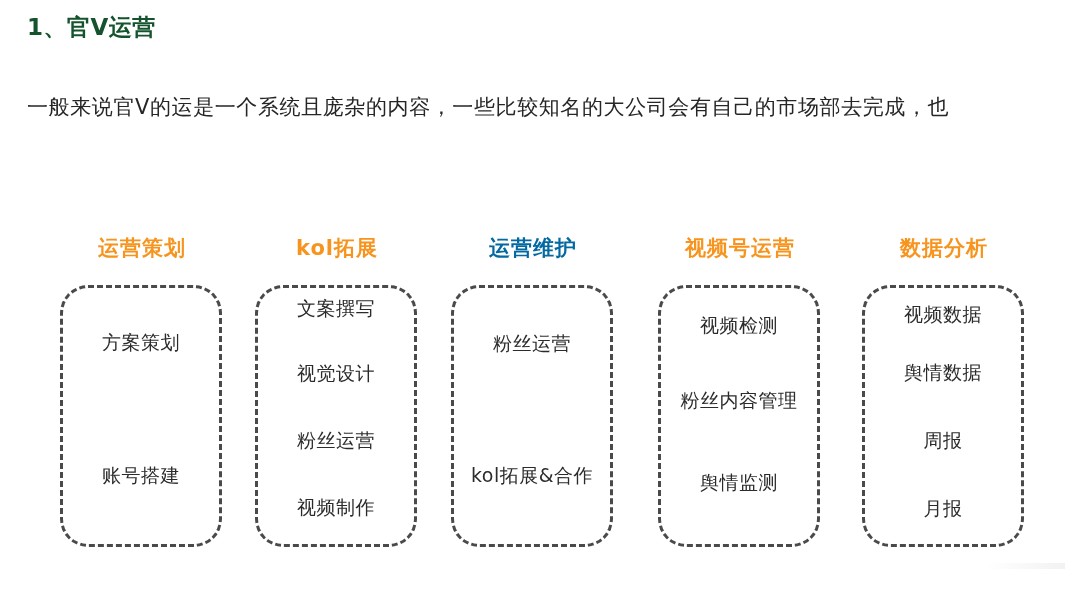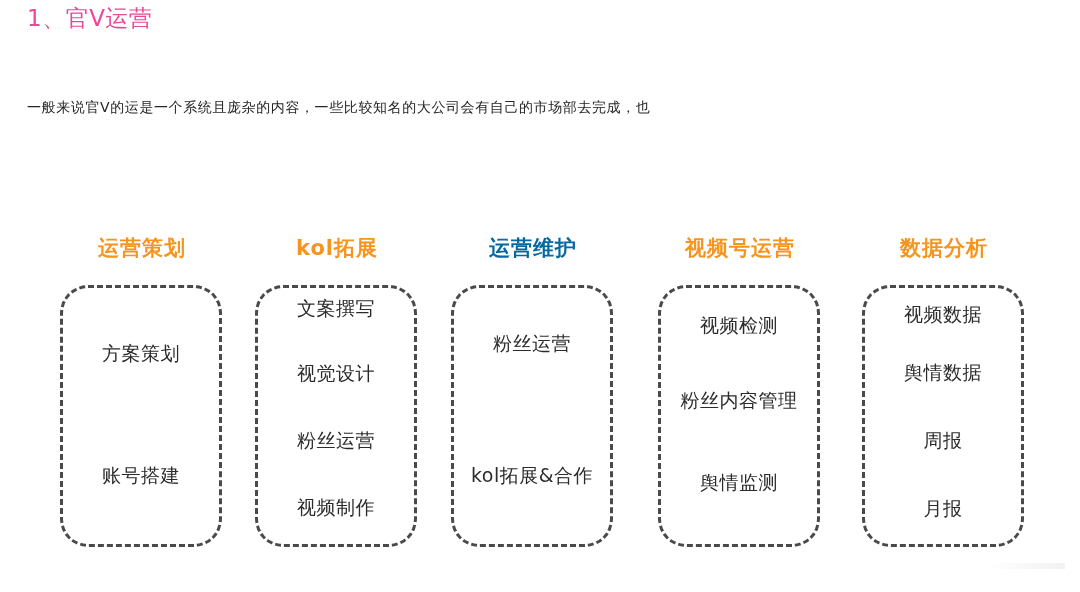--- a/index.html
+++ b/index.html
@@ -2,26 +2,26 @@
 <html><head>
   <meta charset="utf-8">
   <style>
     html, body { margin: 0; padding: 0; background: #ffffff; }
     body {
       width: 1080px; height: 592px; position: relative; overflow: hidden;
       font-family: "DejaVu Sans", "Liberation Sans", sans-serif;
       color: #222222;
     }
     .heading {
-      position: absolute; left: 27px; top: 3px;
-      font-size: 23px; font-weight: normal; color: #ec4899; letter-spacing: 0.5px;
+      position: absolute; left: 27px; top: 12px;
+      font-size: 23px; font-weight: bold; color: #14532d; letter-spacing: 0.5px;
     }
     .para {
       position: absolute; left: 27px; top: 88px; width: 1040px;
-      font-size: 14px; line-height: 38px; color: #262626; letter-spacing: 0.6px;
+      font-size: 21px; line-height: 38px; color: #262626; letter-spacing: 0.6px;
     }
     .col-title {
       position: absolute; top: 234px; width: 170px; text-align: center;
       font-size: 21px; font-weight: bold; letter-spacing: 1px;
     }
     .box {
       position: absolute; top: 285px; height: 262px; width: 162px;
       box-sizing: border-box;
       border: 3px dashed #4a4a4a; border-radius: 28px;
     }
@@ -38,21 +38,21 @@
 <body>
 
 <div class="heading">1、官V运营</div>
 
 <div class="para">
   <div>一般来说官V的运是一个系统且庞杂的内容，一些比较知名的大公司会有自己的市场部去完成，也</div>
 </div>
 
 <div class="col-title" style="left:57px; color:#f7941d;">运营策划</div>
 <div class="box" style="left:60px;">
-  <div class="item" style="top:53px;">方案策划</div>
+  <div class="item" style="top:42px;">方案策划</div>
   <div class="item" style="top:175px;">账号搭建</div>
 </div>
 
 <div class="col-title" style="left:252px; color:#f7941d;">kol拓展</div>
 <div class="box" style="left:255px;">
   <div class="item" style="top:8px;">文案撰写</div>
   <div class="item" style="top:73px;">视觉设计</div>
   <div class="item" style="top:140px;">粉丝运营</div>
   <div class="item" style="top:207px;">视频制作</div>
 </div>

